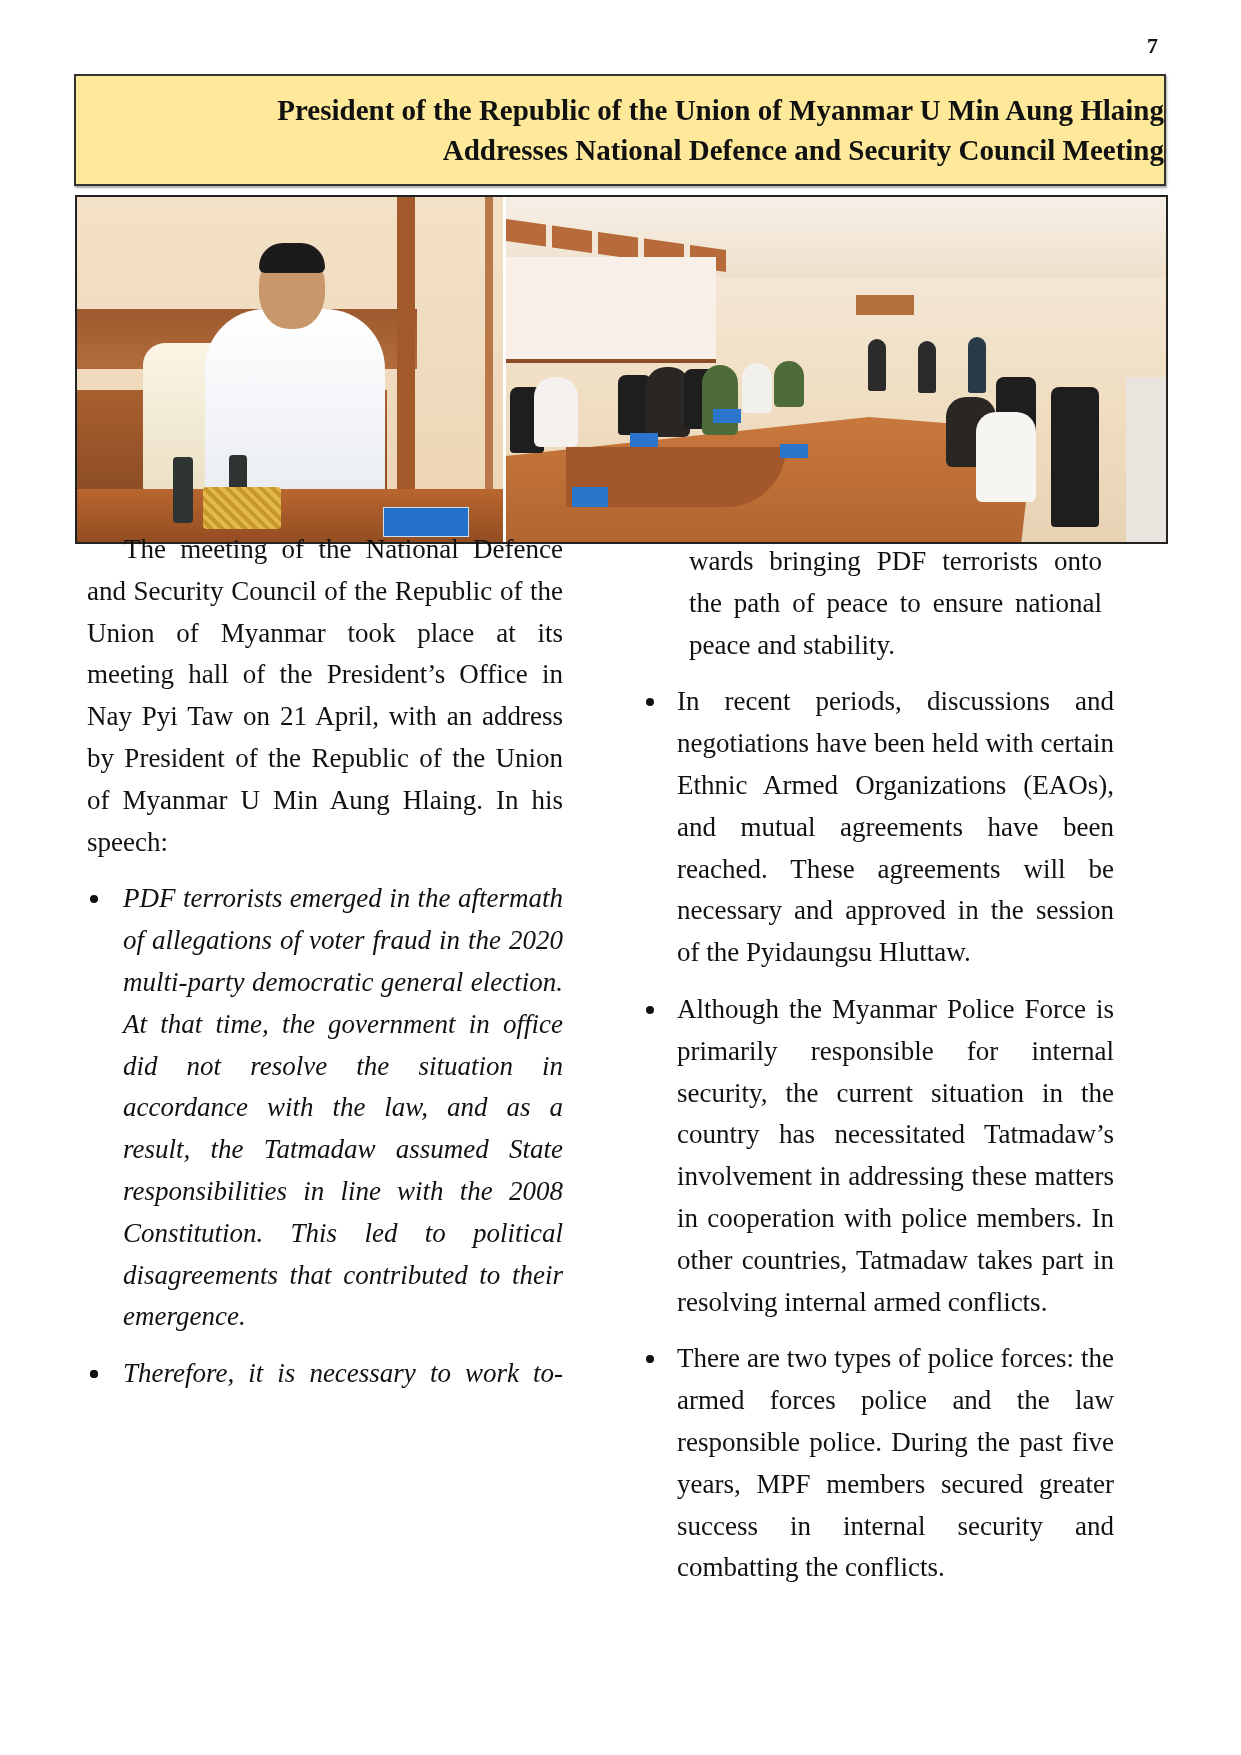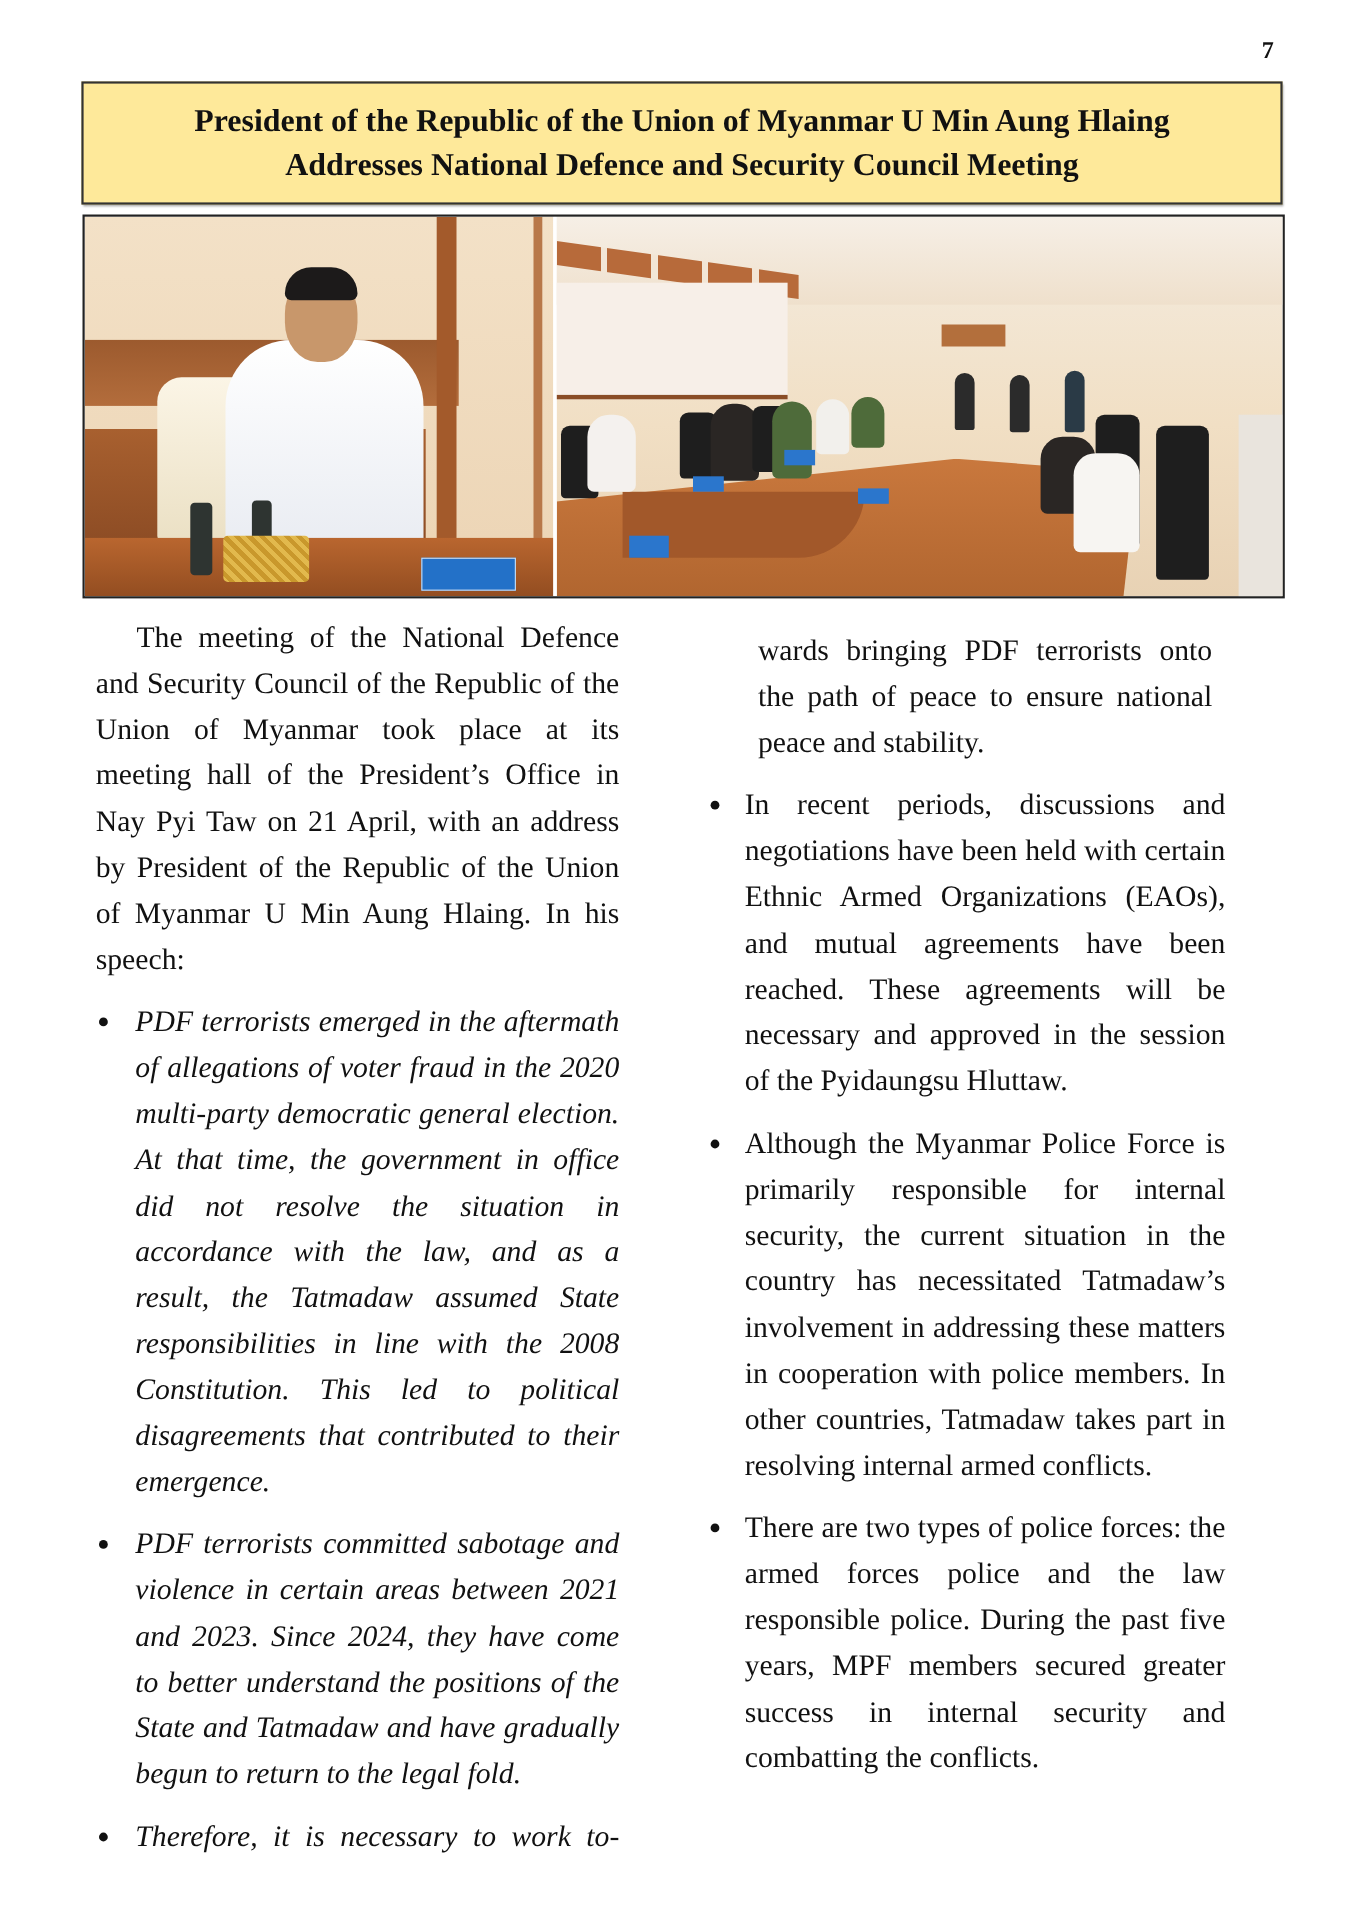--- a/index.html
+++ b/index.html
@@ -2,21 +2,21 @@
 <html><head>
 <meta charset="utf-8">
 <style>
   html, body { margin: 0; padding: 0; background: #ffffff; }
   body { width: 1241px; height: 1755px; position: relative; overflow: hidden;
          font-family: "Liberation Serif", "DejaVu Serif", serif; color: #111; }
   .page-number { position: absolute; left: 1147px; top: 33px; font-size: 22px; font-weight: bold; }
   .title-box { position: absolute; left: 74px; top: 74px; width: 1088px; height: 108px;
                background: #fee99a; border: 2px solid #333; box-sizing: content-box;
                box-shadow: 1px 2px 2px rgba(0,0,0,0.35);
-               display: flex; flex-direction: column; justify-content: center; align-items: center; }
+               display: flex; flex-direction: column; justify-content: center; align-items: flex-end; }
   .title-line { font-size: 29px; font-weight: bold; line-height: 40px; text-align: center; }
   .photo-strip { position: absolute; left: 75px; top: 195px; width: 1089px; height: 345px;
                  border: 2px solid #222; display: flex; overflow: hidden; }
   .photo { position: relative; height: 100%; overflow: hidden; }
   .photo-left { width: 426px; border-right: 3px solid #fff; }
   .photo-right { flex: 1; }
   
   .pl-wall { position: absolute; inset: 0; background: linear-gradient(#f3e1c7, #ecd4b4); }
   .pl-panel { position: absolute; left: 0; top: 112px; width: 340px; height: 60px; background: linear-gradient(#9c5a2e,#b36d3c); }
   .pl-panel2 { position: absolute; left: 0; top: 193px; width: 310px; height: 100px; background: linear-gradient(#a8602f,#8e4d25); }
@@ -36,21 +36,21 @@
   .pr-ceiling { position: absolute; left: 0; top: 0; width: 100%; height: 80px; background: linear-gradient(#f6efe6,#efe0cc); }
   .pr-trim { position: absolute; left: 0; top: 22px; width: 220px; height: 22px; background: repeating-linear-gradient(90deg,#b76a3a 0 40px,#f2e6d6 40px 46px); transform: skewY(8deg); transform-origin: left; }
   .pr-screen { position: absolute; left: 0; top: 60px; width: 210px; height: 102px; background: #f7efe8; border-bottom: 4px solid #8a4d27; }
   .pr-door { position: absolute; left: 350px; top: 98px; width: 58px; height: 20px; background: #b36f3c; }
   .pr-table { position: absolute; left: 0; top: 220px; width: 100%; height: 130px; background: linear-gradient(#c9783d,#b0652f); clip-path: polygon(0 30%, 55% 0, 80% 10%, 78% 100%, 0 100%); }
   .pr-table-inner { position: absolute; left: 60px; top: 250px; width: 220px; height: 60px; background: #a2582a; border-radius: 0 0 80px 0; }
   .pr-chair { position: absolute; width: 34px; height: 60px; background: #1e1e1e; border-radius: 8px 8px 4px 4px; }
   .pr-person { position: absolute; width: 44px; height: 70px; border-radius: 20px 20px 6px 6px; }
   .pr-floor { position: absolute; right: 0; top: 180px; width: 40px; height: 170px; background: #e9e4dd; }
   .pr-sign { position: absolute; width: 28px; height: 14px; background: #2b76cc; }
-  .body-text { position: absolute; top: 559px; font-size: 27px; line-height: 41.8px; text-align: justify; }
+  .body-text { position: absolute; top: 529px; font-size: 27px; line-height: 41.8px; text-align: justify; }
   .col-left { left: 87px; width: 476px; }
   .col-right { left: 646px; width: 468px; }
   .para { margin: 0; }
   .para.intro { text-indent: 37px; }
   .bullets { list-style: none; margin: 0; padding: 0; }
   .bullet-item { position: relative; margin-top: 15px; }
   .col-left .bullet-item { padding-left: 36px; font-style: italic; }
   .col-right .bullet-item { padding-left: 31px; }
   .bullet-dot { position: absolute; left: 0; top: 17px; width: 8px; height: 8px; border-radius: 50%; background: #111; }
   .col-left .bullet-dot { left: 3px; }
@@ -117,21 +117,20 @@
 
 <div class="body-text col-left">
   <p class="para intro">The meeting of the National Defence and Security Council of the Republic of the Union of Myanmar took place at its meeting hall of the President’s Office in Nay Pyi Taw on 21 April, with an address by President of the Republic of the Union of Myanmar U Min Aung Hlaing. In his speech:</p>
   <ul class="bullets">
     <li class="bullet-item">
       <span class="bullet-dot"></span>
       <span>PDF terrorists emerged in the aftermath of allegations of voter fraud in the 2020 multi-party democratic general election. At that time, the government in office did not resolve the situation in accordance with the law, and as a result, the Tatmadaw assumed State responsibilities in line with the 2008 Constitution. This led to political disagreements that contributed to their emergence.</span>
     </li>
     <li class="bullet-item">
       <span class="bullet-dot"></span>
-      <span>PDF terrorists committed sabotage and violence in certain areas between 2021 and 2023. Since 2024, they have come to better understand the positions of the State and Tatmadaw and have gradually begun to return to the legal fold.</span>
     </li>
     <li class="bullet-item last-line">
       <span class="bullet-dot"></span>
       <span>Therefore, it is necessary to work to-</span>
     </li>
   </ul>
 </div>
 
 <div class="body-text col-right">
   <p class="cont">wards bringing PDF terrorists onto the path of peace to ensure national peace and stability.</p>

